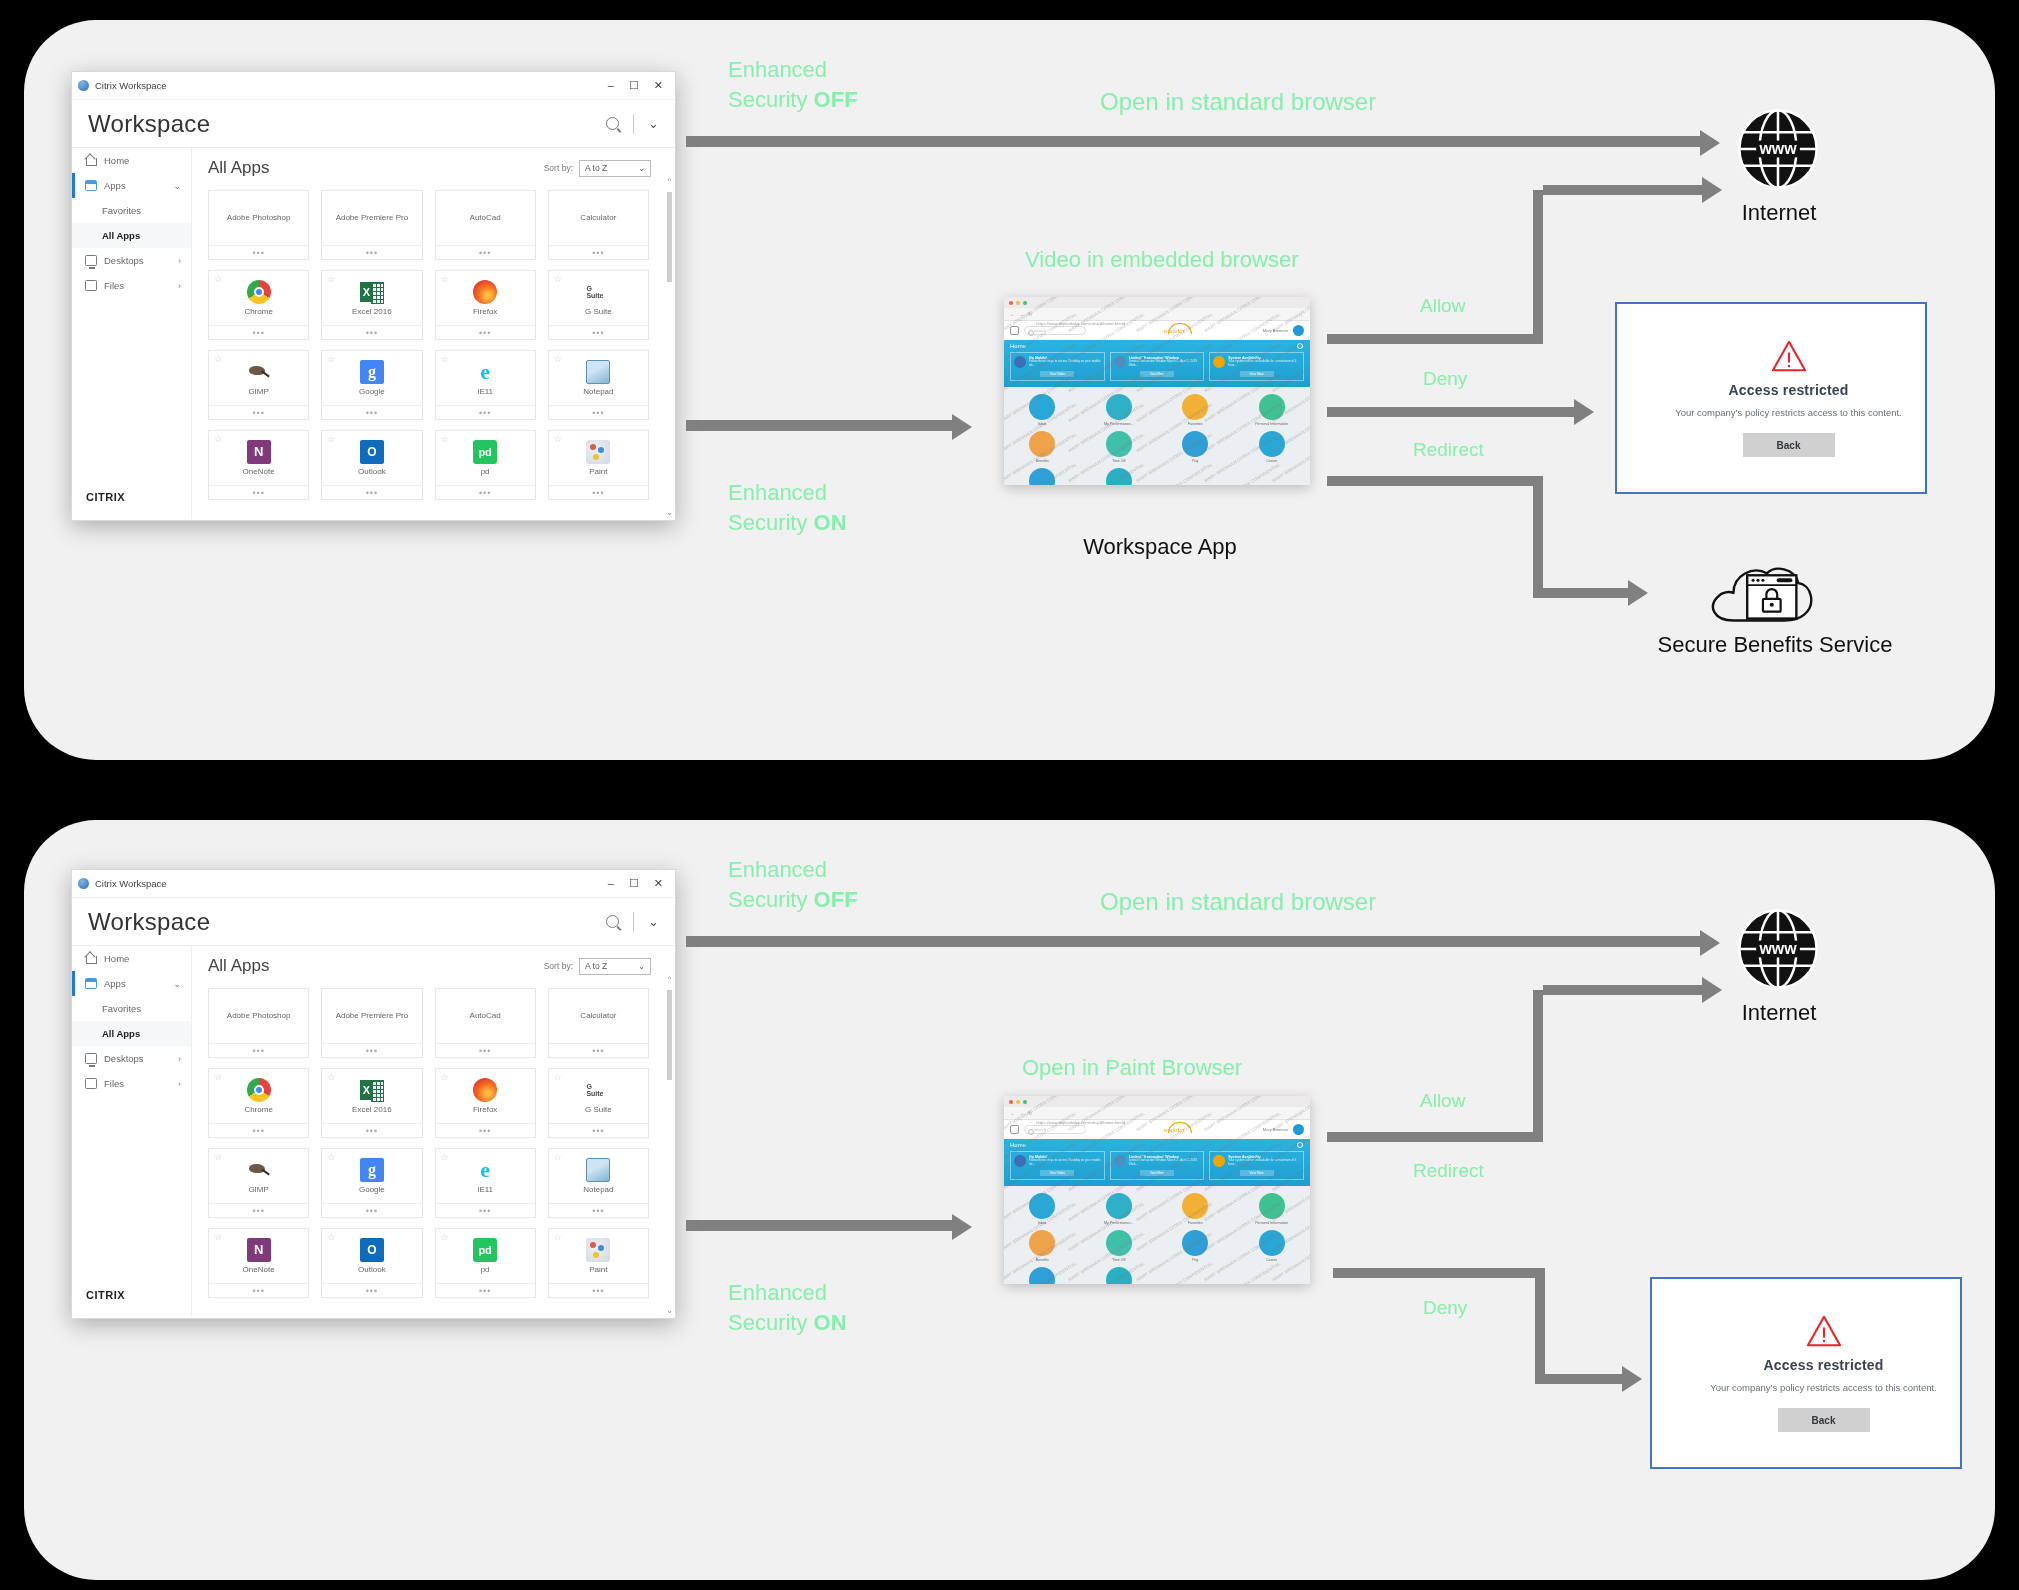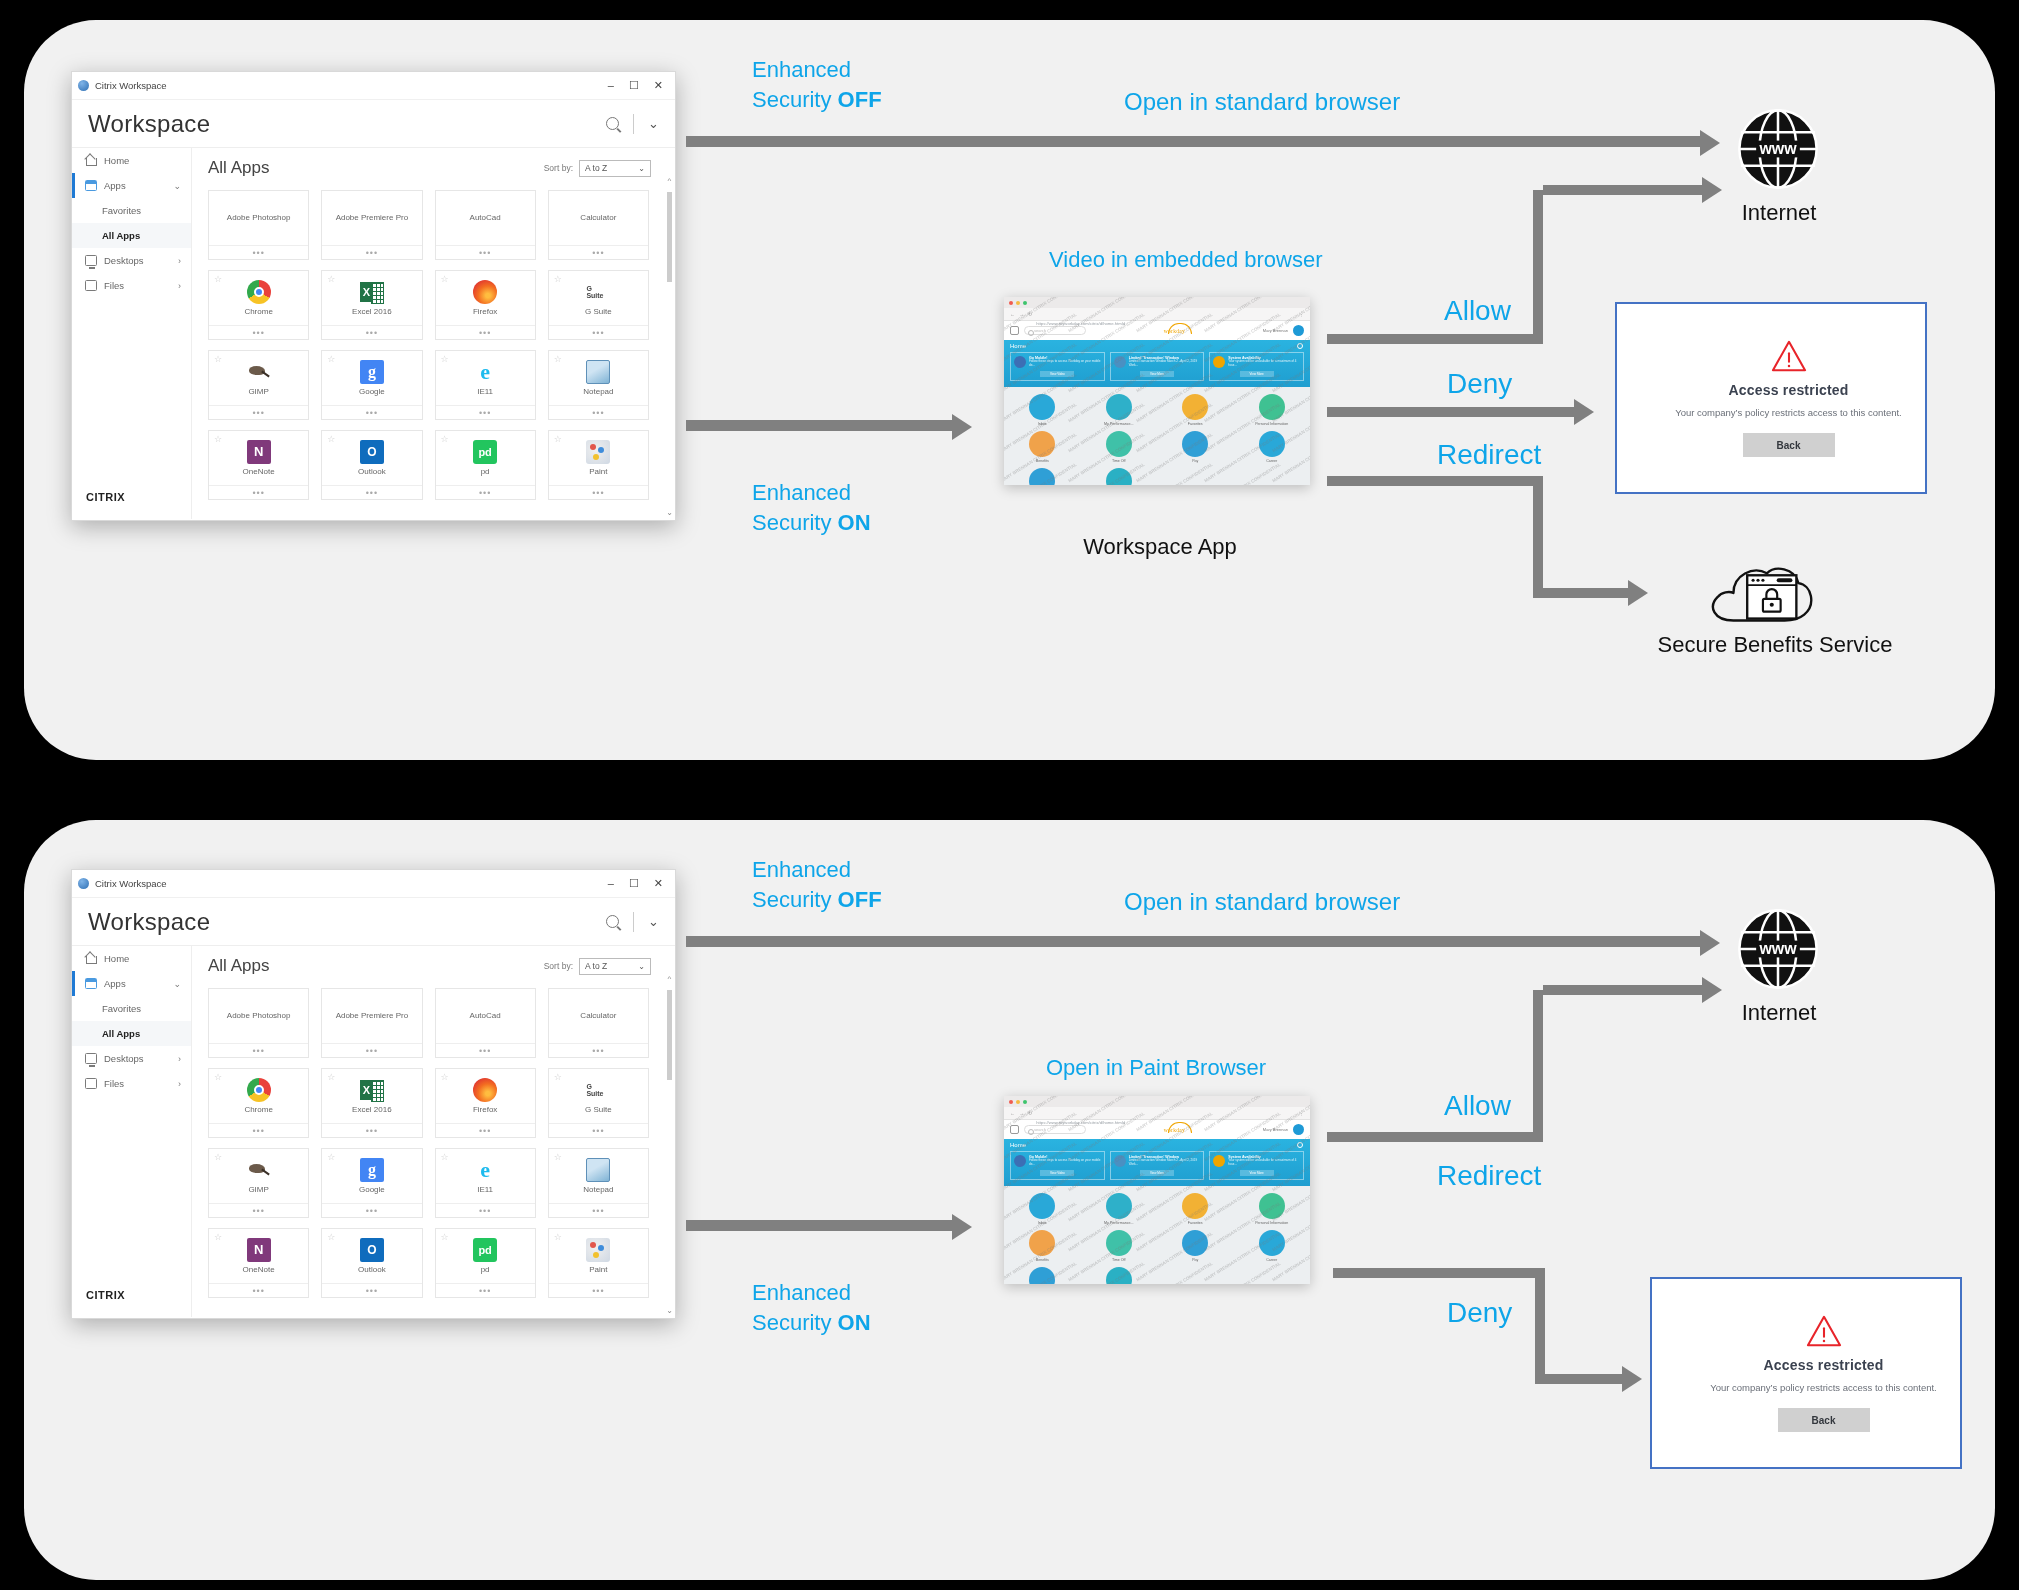--- a/index.html
+++ b/index.html
@@ -93,26 +93,26 @@
   .ic-google{background:#4285f4;color:#fff;font-size:16px;font-weight:bold;display:flex;align-items:center;justify-content:center;border-radius:2px;font-family:"Liberation Serif",serif;}
   .ic-ie{color:#1ebbee;font-size:22px;font-weight:bold;display:flex;align-items:center;justify-content:center;font-family:"Liberation Serif",serif;}
   .ic-notepad{background:linear-gradient(150deg,#cfe4f3 40%,#7fb3d5 100%);border:1px solid #5e90b8;border-radius:2px;}
   .ic-onenote{background:#80397b;color:#fff;font-size:13px;font-weight:bold;display:flex;align-items:center;justify-content:center;border-radius:2px;}
   .ic-outlook{background:#0f6cbd;color:#fff;font-size:12px;font-weight:bold;display:flex;align-items:center;justify-content:center;border-radius:2px;}
   .ic-pd{background:#22c55e;color:#fff;font-size:11px;font-weight:bold;display:flex;align-items:center;justify-content:center;border-radius:3px;}
   .ic-paint{background:radial-gradient(circle at 40% 40%,#f0f0f0,#cfd8e3);border-radius:3px;position:relative;}
   .ic-paint:after{content:"";position:absolute;left:4px;top:4px;width:6px;height:6px;border-radius:50%;background:#e2574c;box-shadow:8px 3px 0 #3f8ddb,3px 10px 0 #f2c12e;}
 
   
-  .lbl { position:absolute; color:#0ea5e9;margin-left:24px; }
+  .lbl { position:absolute; color:#86efac; }
   .lbl.two { line-height:1.35; font-size:22px; }
   .lbl b { font-weight:bold; }
   .lbl.bold { font-weight:normal; font-size:24px; }
   .lbl.mid { font-size:22px; }
-  .lbl.small { font-size:28px; }
+  .lbl.small { font-size:19px; }
 
   .arrow { position:absolute; background:#808080; }
   .ahead { position:absolute; width:0;height:0; }
   .ahead.right { border-top:13px solid transparent; border-bottom:13px solid transparent;
                  border-left:20px solid #808080; }
 
   
   .globe-ico { position:absolute; width:84px; height:84px; }
   .globe-ico svg { width:100%; height:100%; display:block; }
   .cap { position:absolute; font-size:22px; color:#111; text-align:center; }

